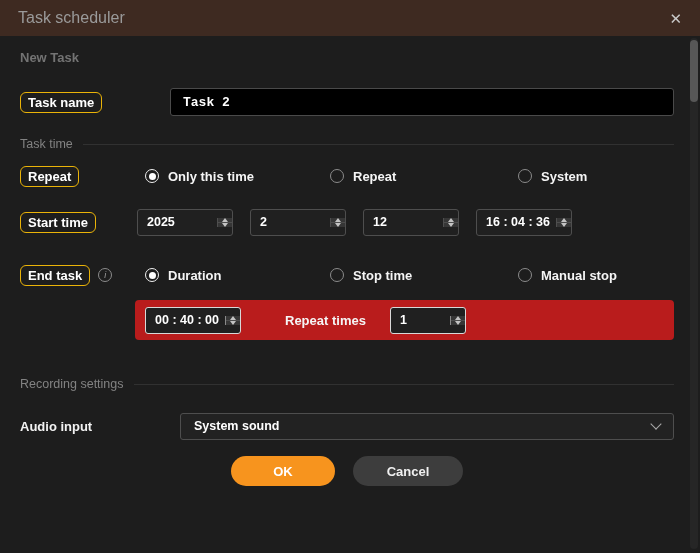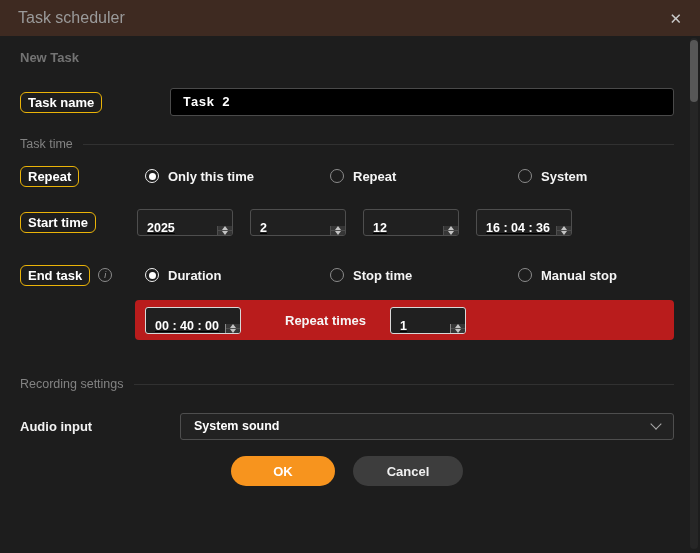--- a/index.html
+++ b/index.html
@@ -39,21 +39,21 @@
   .radios { flex:1; display:flex; align-items:center; padding-left:10px; }
   .radio { display:flex; align-items:center; gap:9px; color:#f5f5f5; font-size:13px; font-weight:600; cursor:pointer; }
   .radio.w1 { width:185px; } .radio.w2 { width:188px; }
   .rdot { width:14px; height:14px; border-radius:50%; border:1.5px solid #8b8b8b; position:relative; flex:0 0 14px; }
   .radio.selected .rdot { border-color:#f0f0f0; }
   .radio.selected .rdot::after { content:""; position:absolute; inset:2.5px; border-radius:50%; background:#fff; }
 
   
   .r-start { margin-bottom:26px; height:28px; }
   .spinners { flex:1; display:flex; gap:17px; padding-left:2px; }
-  .spin { display:flex; align-items:flex-end; width:96px; height:27px; background:#202020; border:1px solid #4e4e4e; border-radius:3px; overflow:hidden;text-decoration:underline; }
+  .spin { display:flex; align-items:center; width:96px; height:27px; background:#202020; border:1px solid #4e4e4e; border-radius:3px; overflow:hidden; }
   .spin-value { flex:1; display:flex; align-items:center; padding-left:9px; color:#fff; font-size:12.5px; font-weight:600; white-space:nowrap; }
   .spin-btns { flex:0 0 15px; border-left:1px solid #4e4e4e; display:flex; flex-direction:column; background:#363636; }
   .spin-up,.spin-down { flex:1; display:flex; align-items:center; justify-content:center; cursor:pointer; }
   .spin-up { border-bottom:1px solid #4e4e4e; }
   .tri-up { width:0; height:0; border-left:3.5px solid transparent; border-right:3.5px solid transparent; border-bottom:4px solid #c4c4c4; }
   .tri-down { width:0; height:0; border-left:3.5px solid transparent; border-right:3.5px solid transparent; border-top:4px solid #c4c4c4; }
   .spin.light { border-color:#d8d8d8; }
   .spin.light .spin-btns { border-left-color:#8a8a8a; }
   .spin.small { width:76px; }
 

